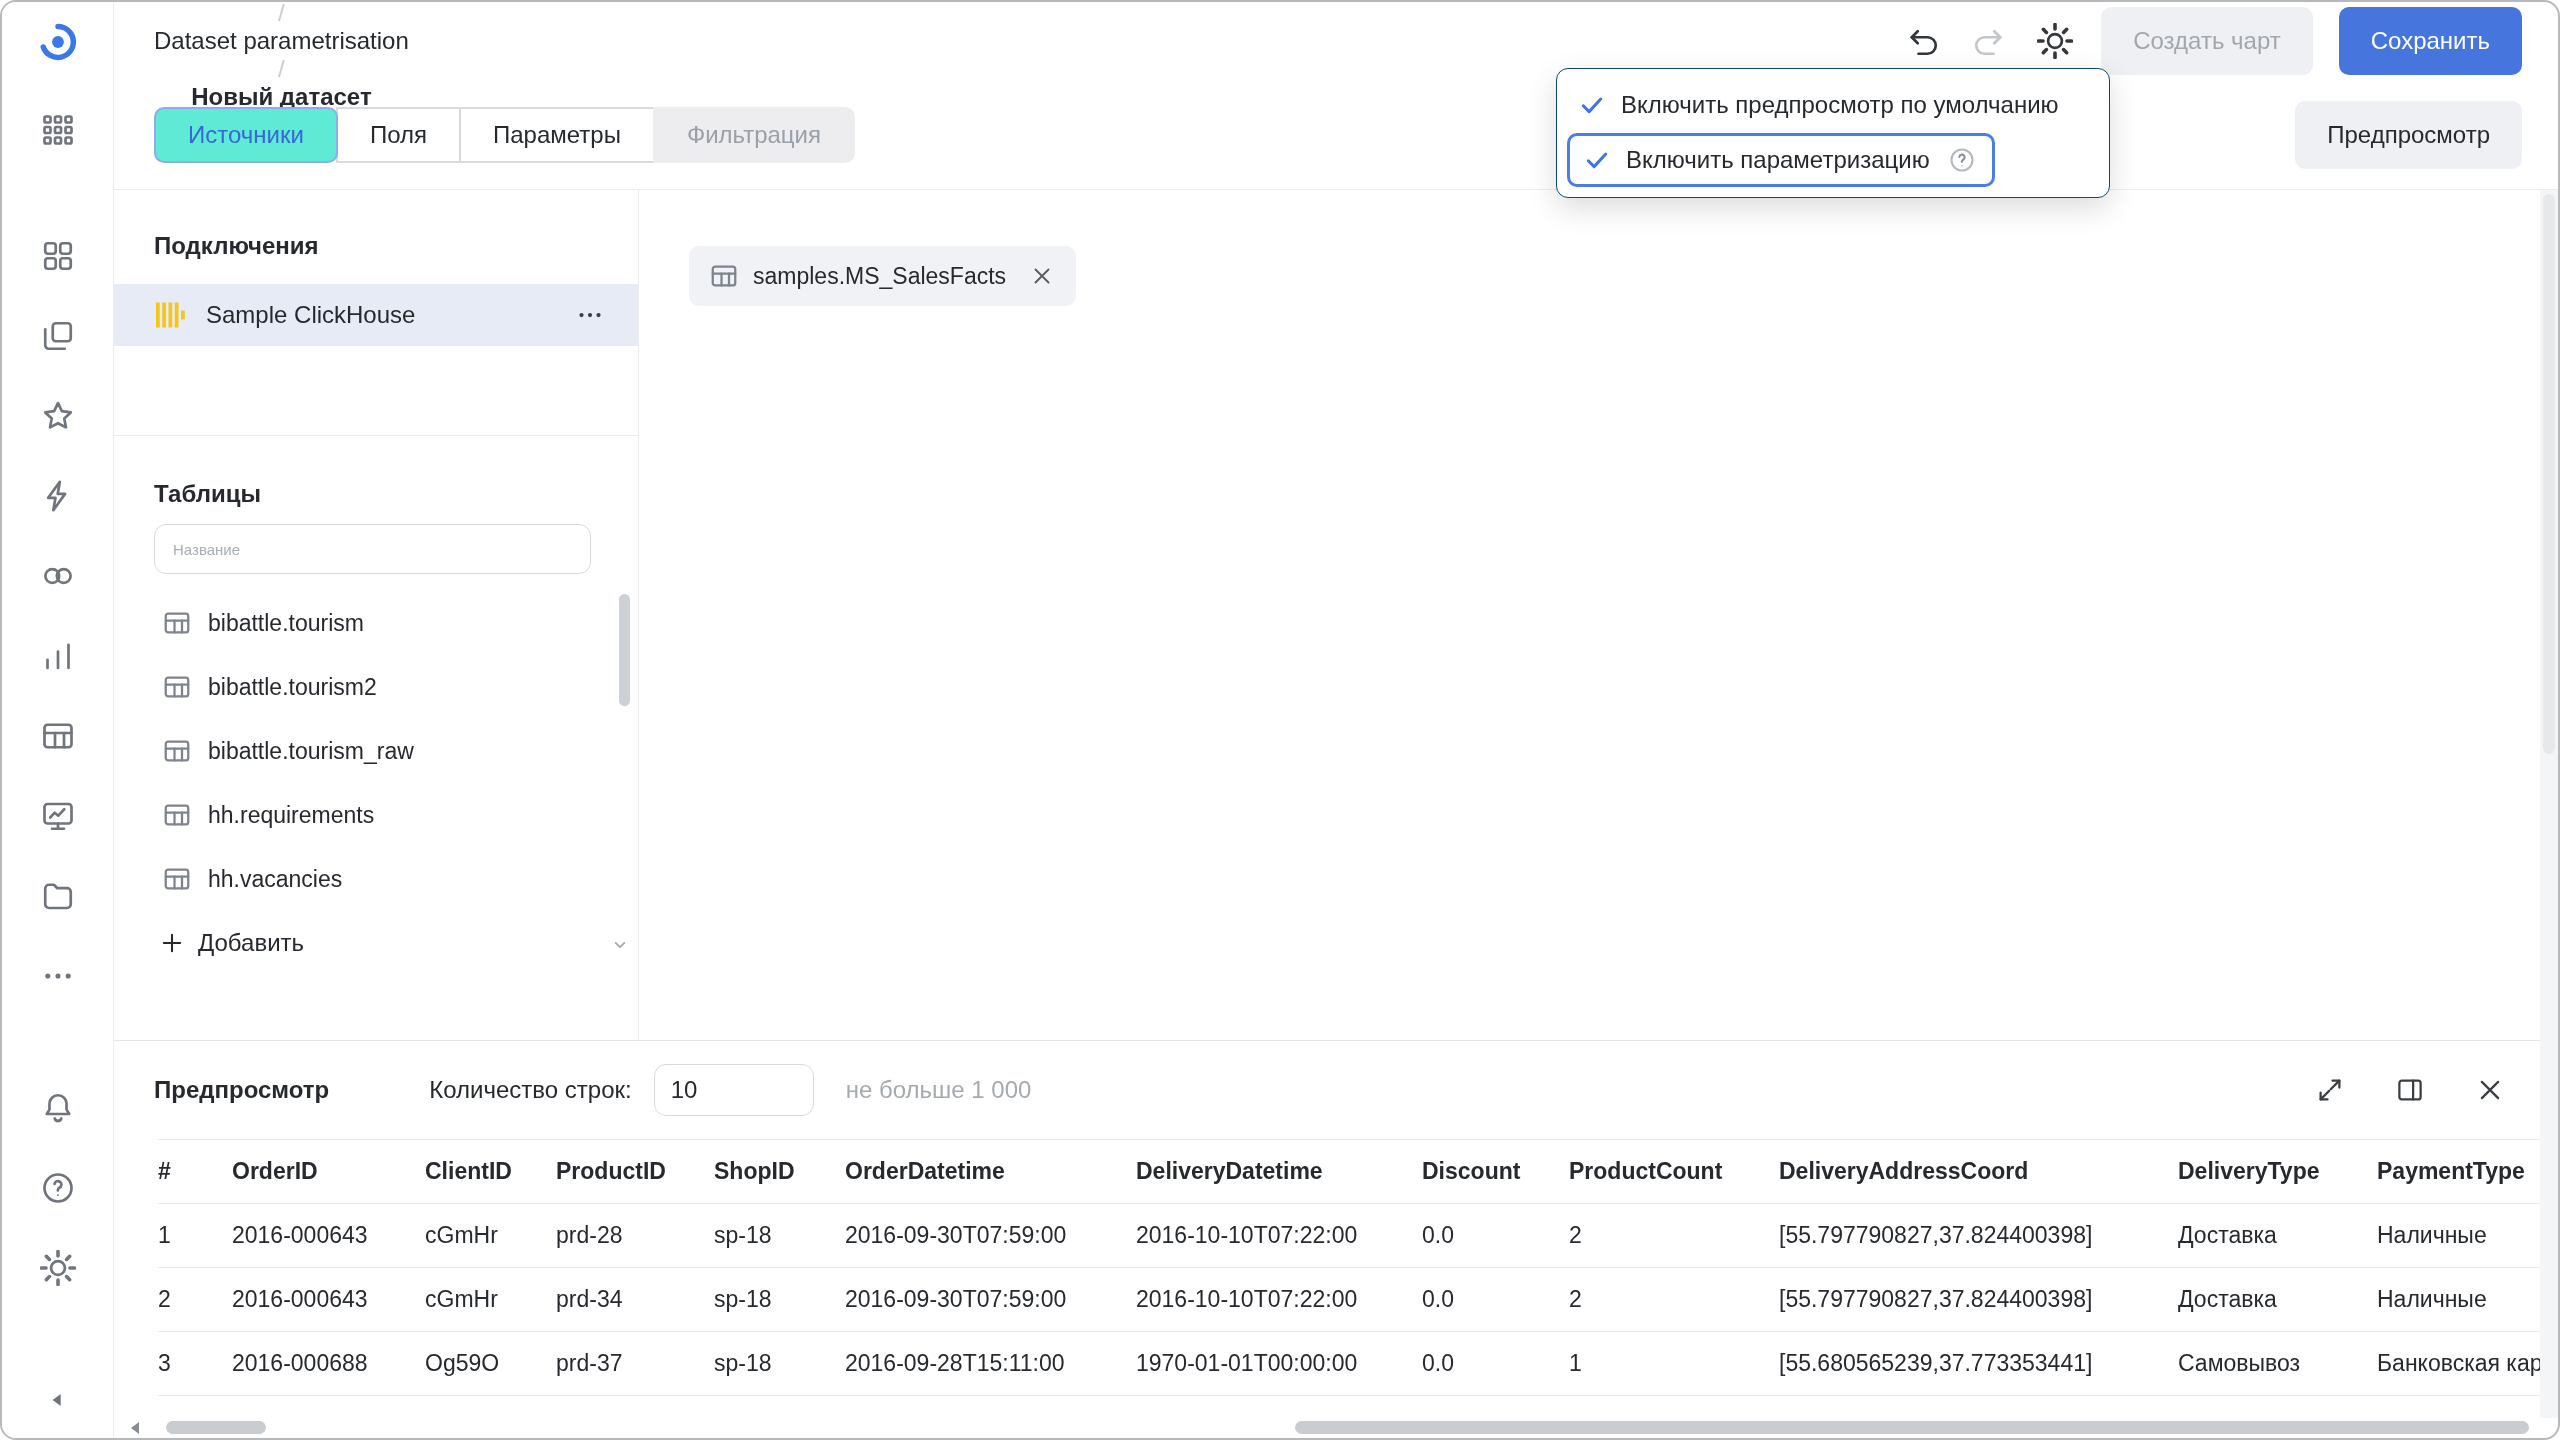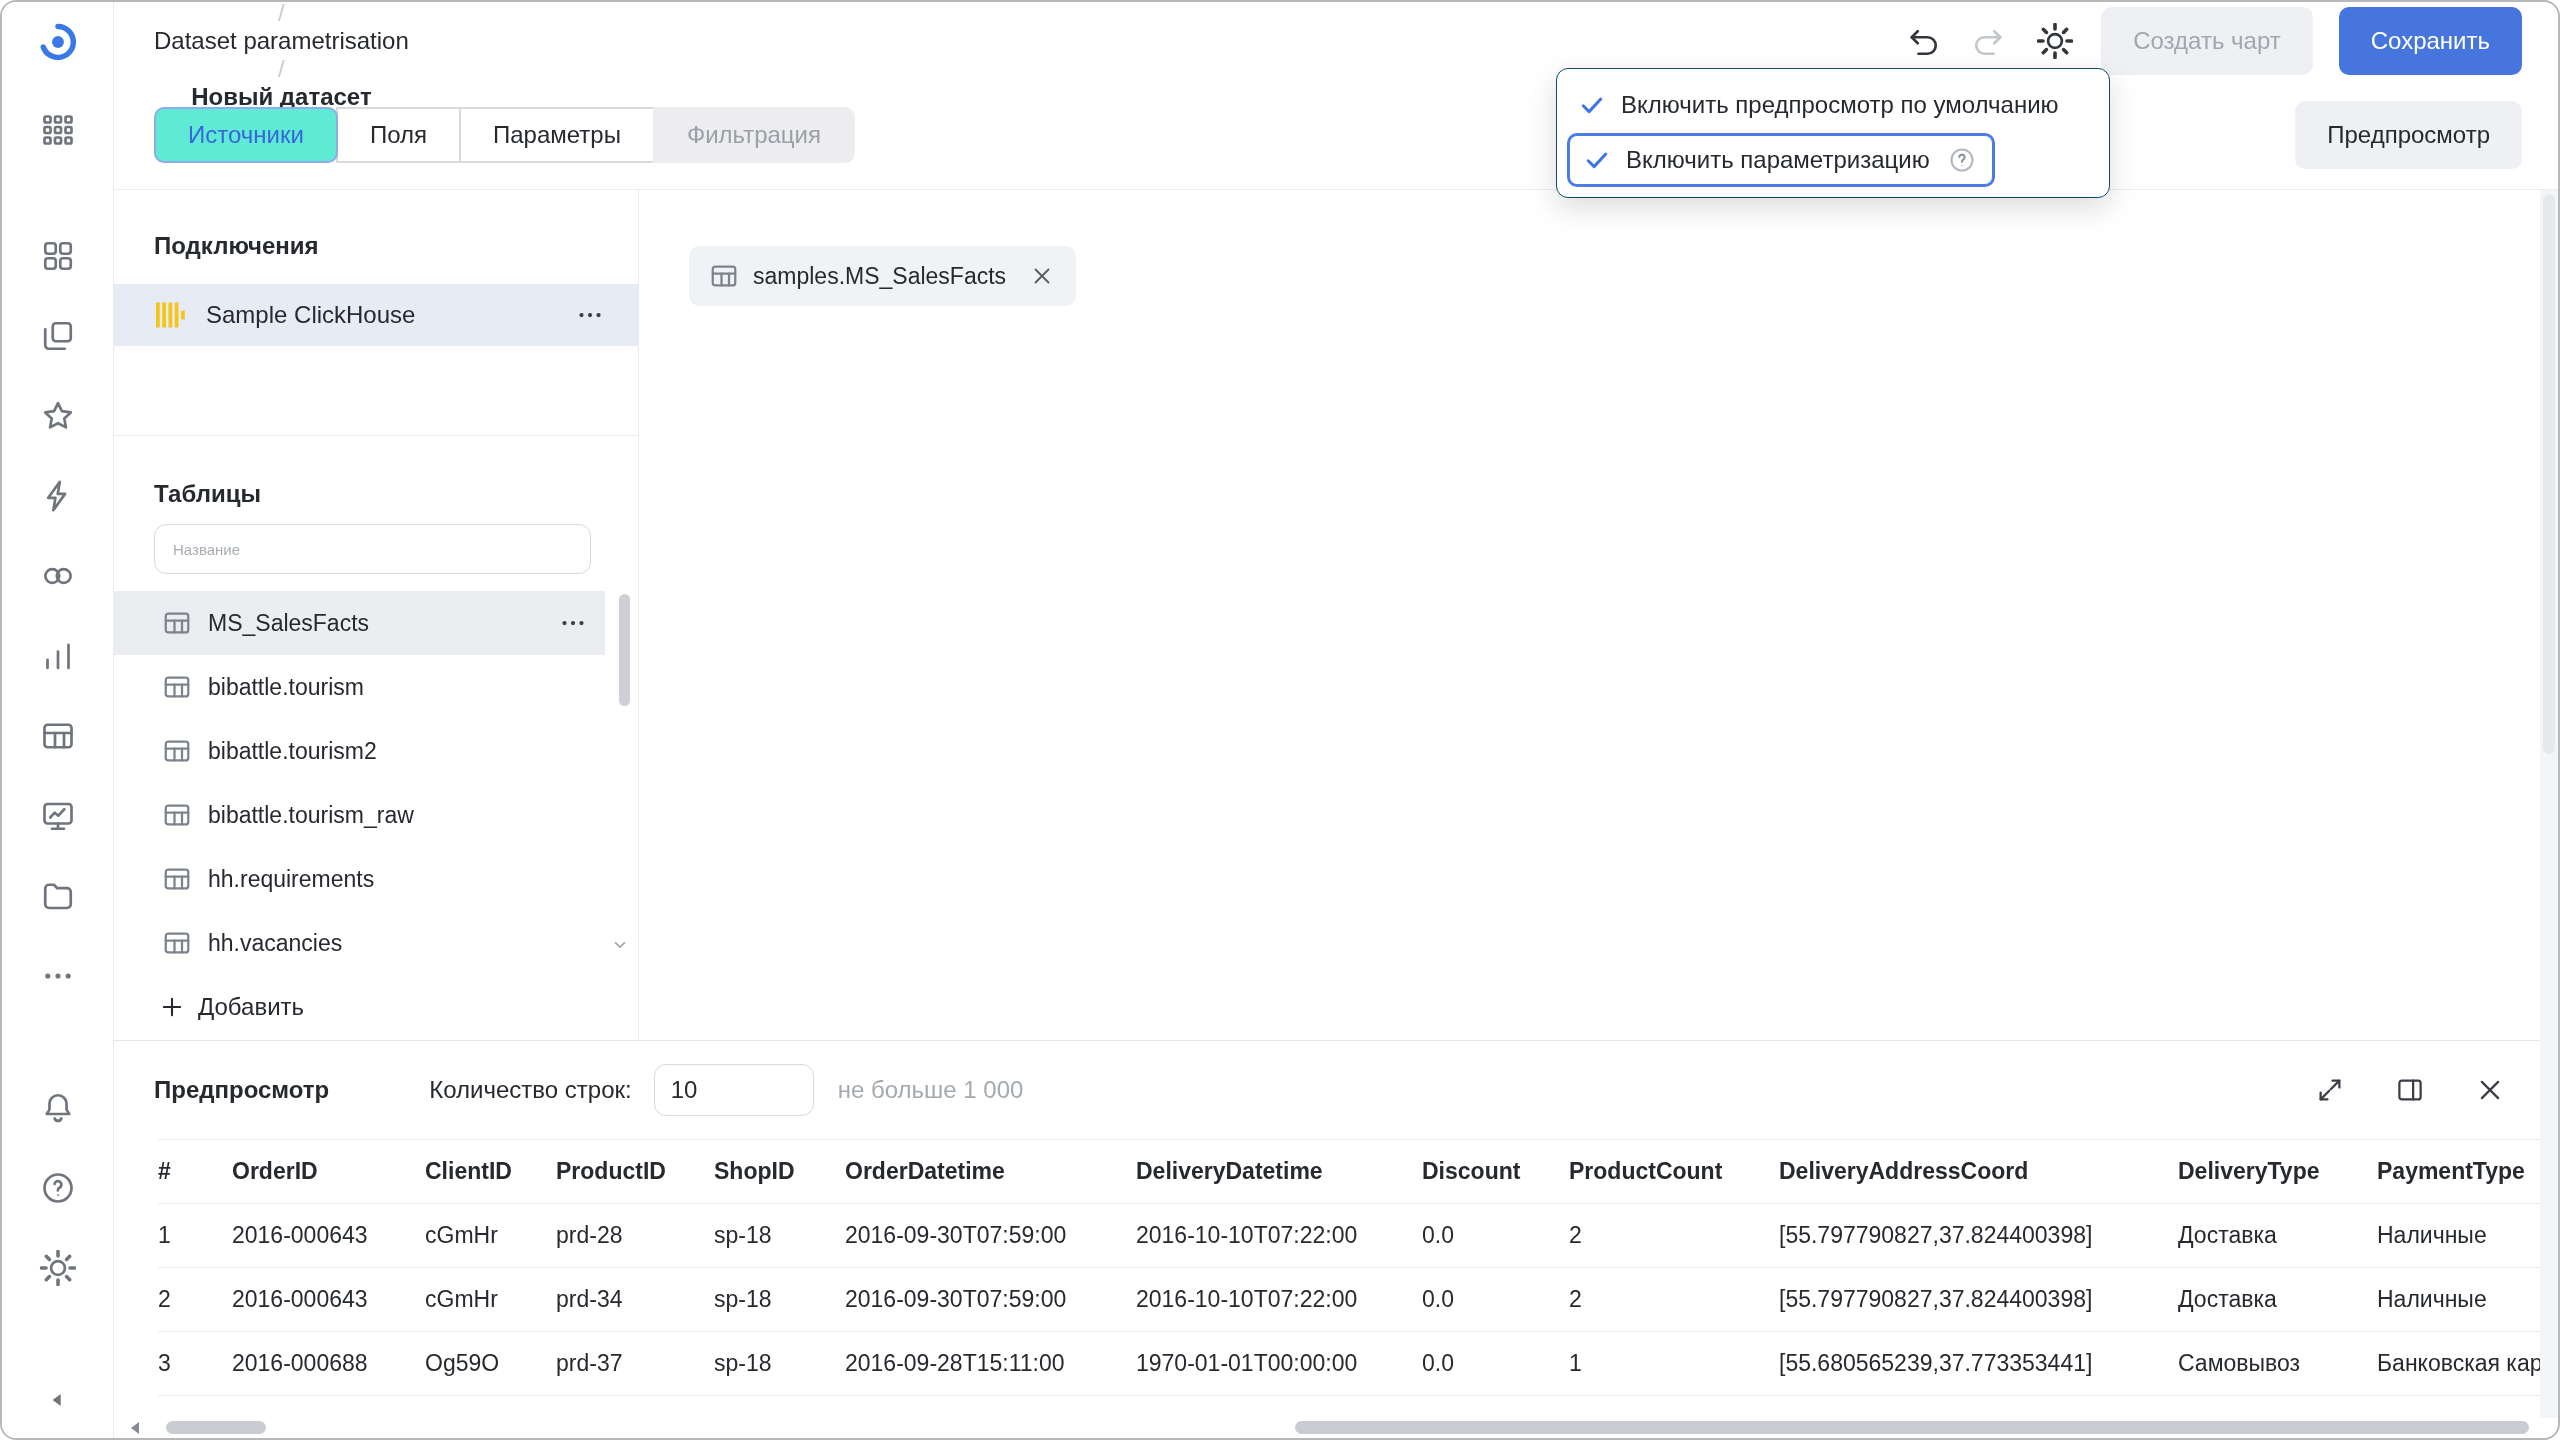--- a/index.html
+++ b/index.html
@@ -70,21 +70,21 @@
   
   .v-gutter { position:absolute; right:0; top:188px; height:1228px; width:18px; background:#f4f5f7; z-index:5; }
   .v-thumb { position:absolute; top:4px; left:3px; width:12px; height:560px; border-radius:6px; background:#e7e8ea; cursor:pointer; }
 
   
   .preview { border-top:1px solid #e6e7e9; height:378px; overflow:hidden; }
   .preview-head { height:98px; display:flex; align-items:center; padding:0 48px 0 40px; }
   .preview-title { font-size:24px; font-weight:bold; }
   .rows-label { margin-left:100px; font-size:24px; }
   .rows-input { margin-left:22px; width:160px; height:52px; border:1.5px solid #d8dade; border-radius:12px; font-size:24px; padding:0 16px; font-family:inherit; color:#26292e; outline:none; }
-  .rows-hint { margin-left:24px; font-size:24px; color:#a5aab1; }
+  .rows-hint { margin-left:32px; font-size:24px; color:#a5aab1; }
   .ph-actions { margin-left:auto; display:flex; gap:40px; }
   .ph-actions .tool { color:#3a3e44; }
   .preview-table { margin-left:44px; border-collapse:collapse; table-layout:fixed; width:2403px; }
   .preview-table th, .preview-table td { height:64px; text-align:left; font-size:23px; padding:0 12px 0 0; overflow:hidden; white-space:nowrap; font-weight:normal; }
   .preview-table th { font-weight:bold; }
   .preview-table thead tr { border-top:1px solid #eaeaec; border-bottom:1px solid #eaeaec; }
   .preview-table tbody tr { border-bottom:1px solid #eaeaec; }
 
   
   .hscroll { position:relative; height:20px; }
@@ -301,36 +301,20 @@
                 <circle cx="5.2" cy="12" r="1.7"></circle>
                 <circle cx="12" cy="12" r="1.7"></circle>
                 <circle cx="18.8" cy="12" r="1.7"></circle>
               </svg>
             </button>
         </div>
         <div class="divider"></div>
         <h2 class="tables-h">Таблицы</h2>
         <input class="search" type="text" placeholder="Название" style="">
         <div class="tables-list">
-            <div class="table-item selected">
-    <svg class="ic" width="30" height="30" viewBox="0 0 24 24" style="color:#7d838c;flex:none">
-                <rect x="3" y="4.5" width="18" height="15" rx="2"></rect>
-                <path d="M3 10h18"></path>
-                <path d="M10 10v9.5"></path>
-                <path d="M16 10v9.5"></path>
-              </svg>
-    <span class="ti-label">MS_SalesFacts</span>
-    <button class="dots">
-                <svg width="30" height="30" viewBox="0 0 24 24" fill="currentColor">
-                  <circle cx="5.2" cy="12" r="1.7"></circle>
-                  <circle cx="12" cy="12" r="1.7"></circle>
-                  <circle cx="18.8" cy="12" r="1.7"></circle>
-                </svg>
-              </button>
-  </div>
             <div class="table-item">
     <svg class="ic" width="30" height="30" viewBox="0 0 24 24" style="color:#7d838c;flex:none">
                 <rect x="3" y="4.5" width="18" height="15" rx="2"></rect>
                 <path d="M3 10h18"></path>
                 <path d="M10 10v9.5"></path>
                 <path d="M16 10v9.5"></path>
               </svg>
     <span class="ti-label">bibattle.tourism</span>
 
   </div>

